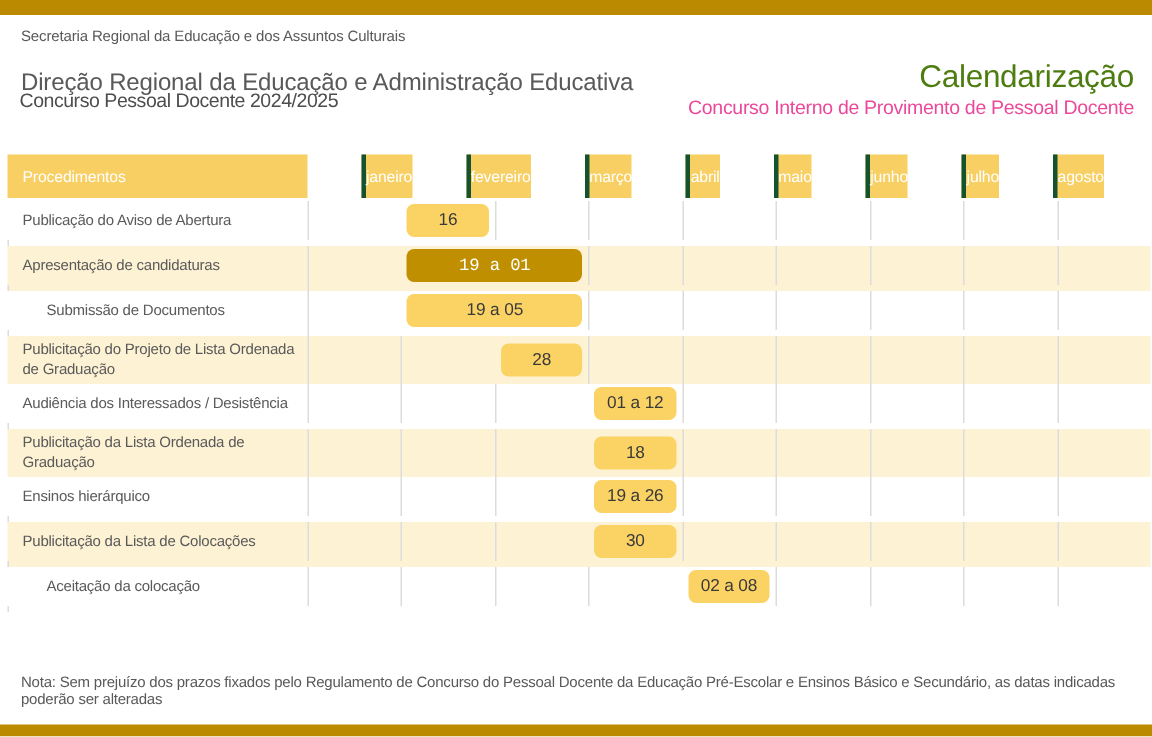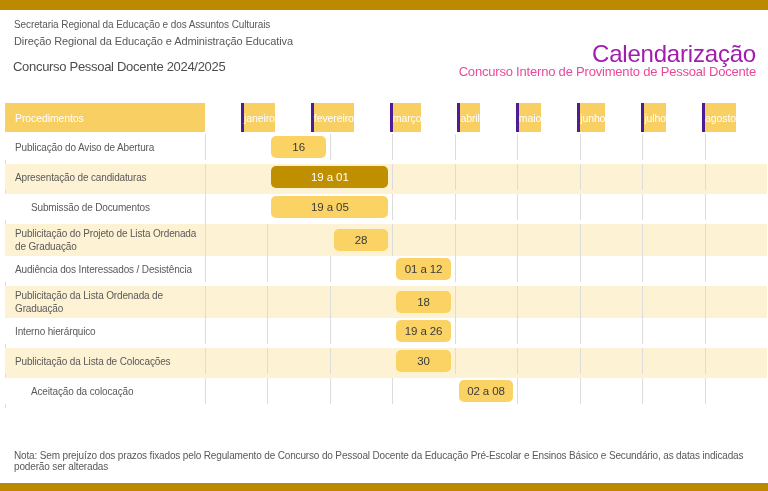--- a/index.html
+++ b/index.html
@@ -7,51 +7,51 @@
     width:768px;height:491px;position:relative;overflow:hidden;
     background:#ffffff;
     font-family:"Liberation Sans","DejaVu Sans",sans-serif;
     -webkit-font-smoothing:antialiased;
   }
   .accent-bar{position:absolute;left:0;right:0;background:var(--bar,#bb8a00);}
   .accent-bar.top{top:0;height:10px;}
   .accent-bar.bottom{bottom:0;height:8px;}
 
   .org1{position:absolute;left:14px;top:19px;font-size:10px;color:#595959;letter-spacing:-0.1px;}
-  .org2{position:absolute;left:14px;top:35px;font-size:11px;color:#595959;letter-spacing:-0.1px;}
+  .org2{position:absolute;left:14px;top:47px;font-size:16px;color:#595959;letter-spacing:-0.1px;}
   .doc-title{position:absolute;left:13px;top:59px;font-size:13px;color:#4d4d4d;letter-spacing:-0.3px;}
-  .cal-title{position:absolute;right:12px;top:40px;font-size:24px;color:#a21caf;text-align:right;letter-spacing:-0.2px;}
+  .cal-title{position:absolute;right:12px;top:40px;font-size:21px;color:#4d7c0f;text-align:right;letter-spacing:-0.2px;}
   .cal-sub{position:absolute;right:12px;top:64px;font-size:13px;color:#ec4899;text-align:right;letter-spacing:-0.2px;}
 
   .cal-table{position:absolute;top:103px;left:5px;width:762px;}
   .t-head,.t-row{display:grid;grid-template-columns:200px repeat(9,1fr);}
   .t-head{height:29px;margin-bottom:2px;}
   .hcell{
     background:var(--header-gold,#f8cf63);color:#ffffff;font-size:10.5px;
     display:flex;align-items:center;justify-content:center;letter-spacing:-0.1px;
   }
   .hcell.proc{justify-content:flex-start;padding-left:10px;}
-  .hcell.mcell{border-left:3px solid #4c1d95;margin-left:36px;}
+  .hcell.mcell{border-left:3px solid #14532d;margin-left:36px;}
 
   .t-row{min-height:30px;}
   .t-row.cream{background:var(--row-cream,#fdf2d4);}
   .t-row .lcell{
     display:flex;align-items:center;padding:3px 4px 3px 10px;
     font-size:10px;line-height:13px;color:#5a5a5a;letter-spacing:-0.15px;
   }
   .t-row .lcell.indent{padding-left:26px;}
   .t-row .cell{border-left:1px solid var(--grid-line,#dcdcdc);}
   .pill{
     grid-row:1;align-self:center;justify-self:stretch;
     height:22px;margin:0 4px;border-radius:5px;
     display:flex;align-items:center;justify-content:center;
     font-size:11.5px;color:#3a3a3a;letter-spacing:-0.1px;
     background:var(--pill-light,#fbd364);
   }
-  .pill.dark{background:var(--pill-dark,#bf8f00);color:#ffffff;}
+  .pill.dark{background:var(--pill-dark,#bf8f00);color:#ffffff;font-family:Liberation Mono, monospace;}
 
   .note{
     position:absolute;left:14px;top:450px;width:748px;
     font-size:10px;color:#595959;letter-spacing:-0.15px;
   }
 </style>
 </head>
 <body>
 
 <div class="accent-bar top"></div>
@@ -149,21 +149,21 @@
         <div class="cell"></div>
         <div class="cell"></div>
         <div class="cell"></div>
         <div class="cell"></div>
         <div class="cell"></div>
         <div class="cell"></div>
         <div class="cell"></div>
         <div class="pill" style="grid-area: 1 / 5 / auto / span 1;">18</div>
       </div>
       <div class="t-row">
-        <div class="lcell">Interno hierárquico</div>
+        <div class="lcell">Ensinos hierárquico</div>
         <div class="cell"></div>
         <div class="cell"></div>
         <div class="cell"></div>
         <div class="cell"></div>
         <div class="cell"></div>
         <div class="cell"></div>
         <div class="cell"></div>
         <div class="cell"></div>
         <div class="cell"></div>
         <div class="pill" style="grid-area: 1 / 5 / auto / span 1;">19 a 26</div>

